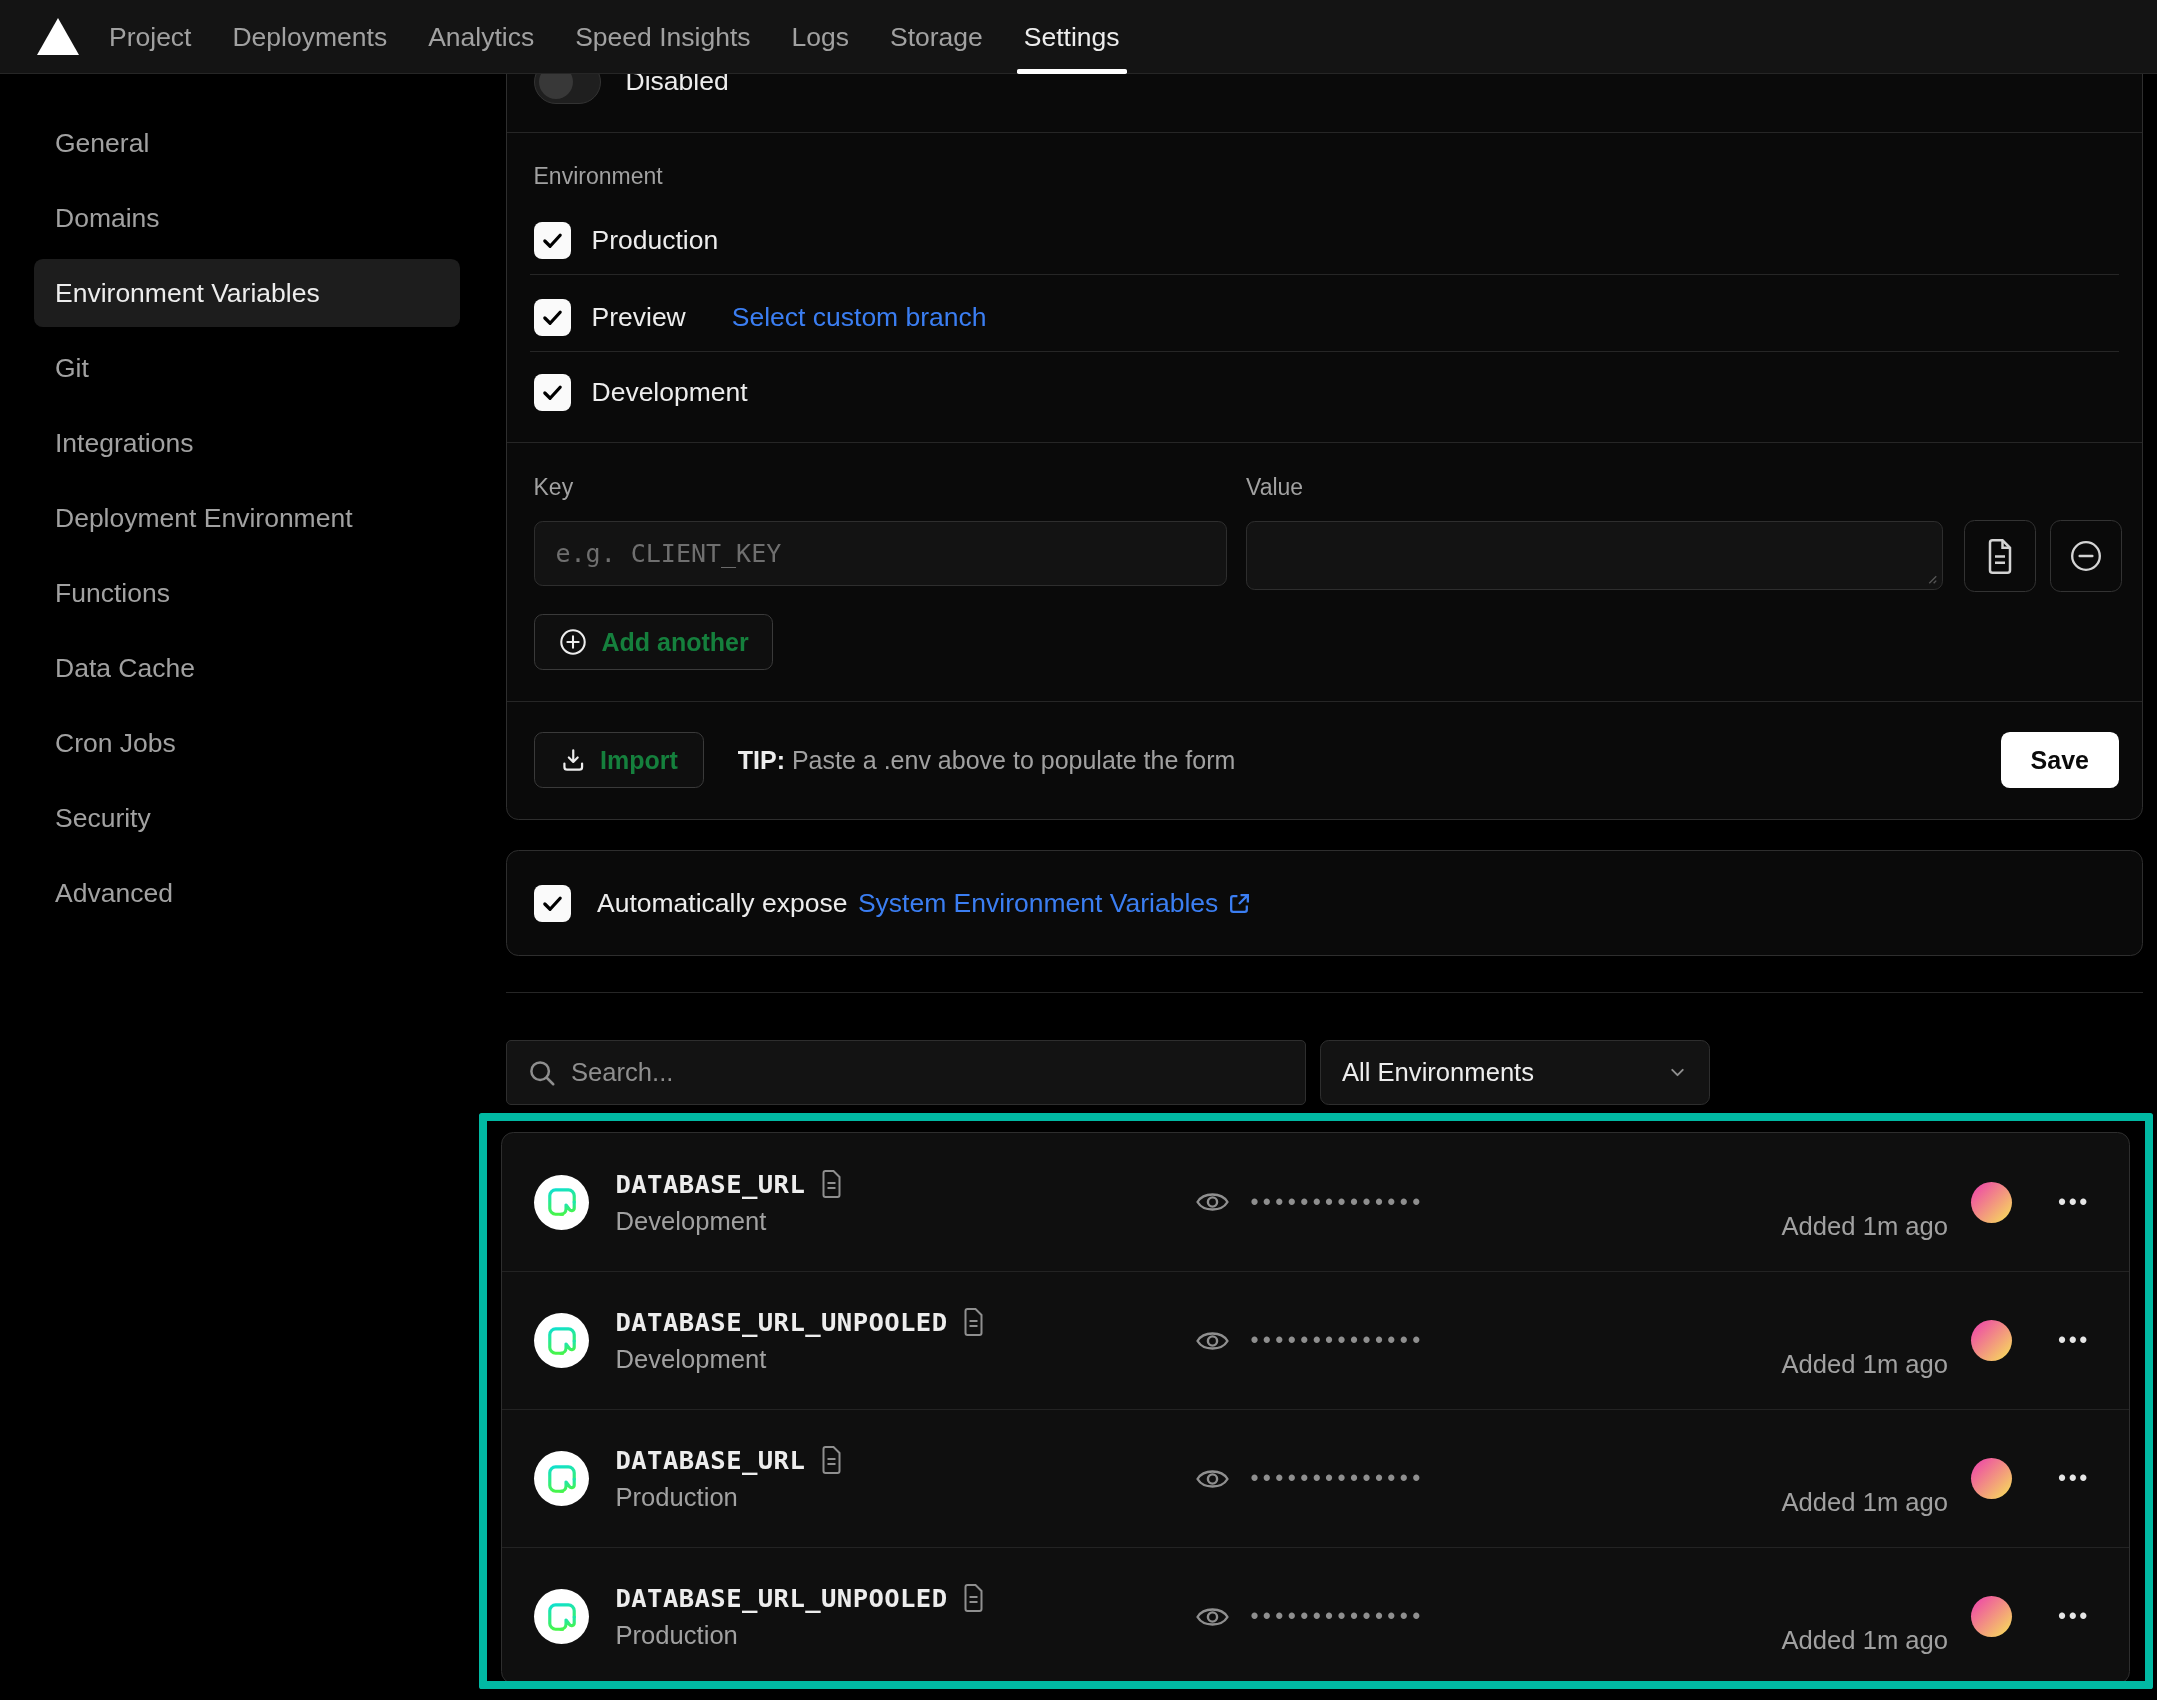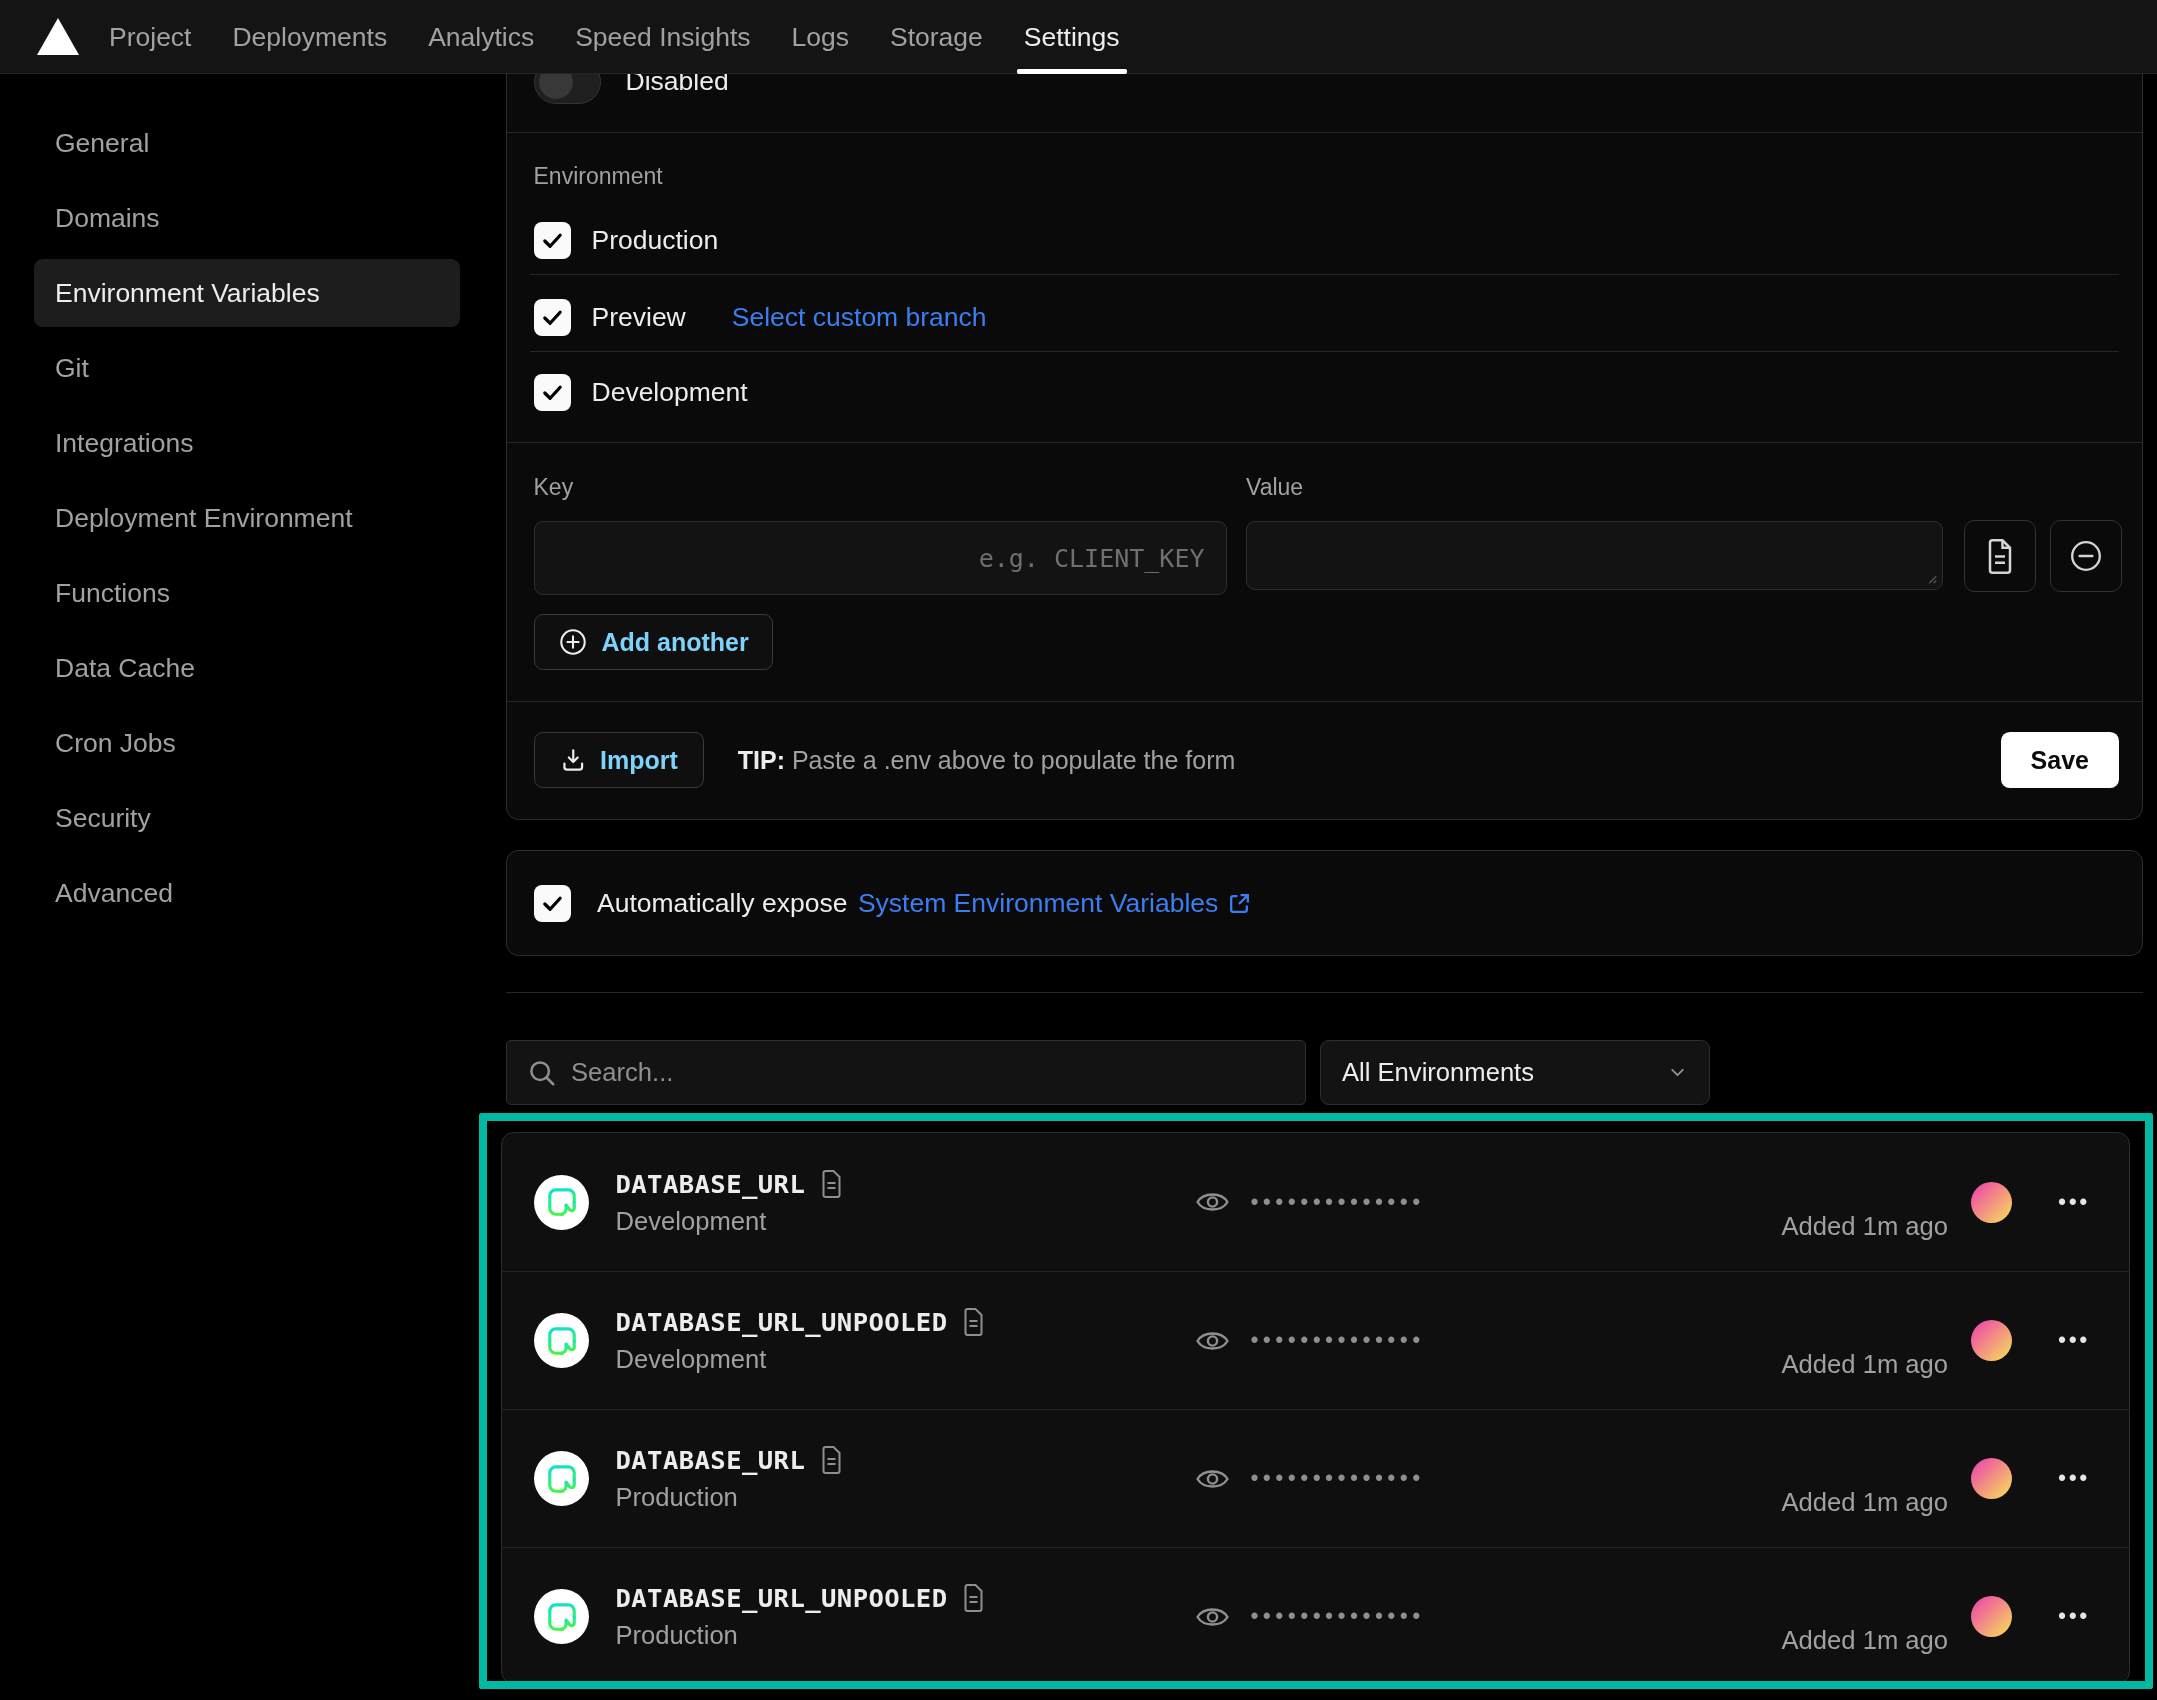--- a/index.html
+++ b/index.html
@@ -57,35 +57,35 @@
   }
   .toggle .knob { position:absolute; left:4.4px; top:4.4px; width:34px; height:34px; border-radius:50%; background:#383838; }
   .toggle-label { font-size:26.5px; color:#ededed; }
 
   .section-label { position:absolute; left:26.5px; font-size:23px; color:#a1a1a1; }
   .check-row { position:absolute; left:26.5px; height:44px; display:flex; align-items:center; gap:21px; }
   .check-row .lbl { font-size:26.5px; color:#ededed; }
 
   .field-label { position:absolute; font-size:23px; color:#a1a1a1; }
   .input {
-    position:absolute; height:74px; background:#131313; border:0.9px solid #2e2e2e; border-radius:8.8px;
-    color:#ededed; font-size:25px; padding:0 21px; outline:none;text-align:right;
+    position:absolute; height:65px; background:#131313; border:0.9px solid #2e2e2e; border-radius:8.8px;
+    color:#ededed; font-size:25px; padding:0 21px; outline:none;
   }
   .input::placeholder { color:#6f6f6f; }
   .textarea {
     position:absolute; height:69px; background:#131313; border:0.9px solid #2e2e2e; border-radius:8.8px;
   }
   .textarea svg { position:absolute; right:4.4px; bottom:4.4px; }
   .icon-btn {
     position:absolute; width:72px; height:72px; background:#0a0a0a; border:0.9px solid #333; border-radius:10.6px;
     display:flex; align-items:center; justify-content:center; cursor:pointer;
   }
   .btn {
     display:flex; align-items:center; gap:14px; background:#0f0f0f; border:0.9px solid #3a3a3a; border-radius:8.8px;
-    color:#7dd3fc; font-size:25px; font-weight:600; cursor:pointer; justify-content:center;
+    color:#15803d; font-size:25px; font-weight:600; cursor:pointer; justify-content:center;
   }
   .add-another { position:absolute; left:26.5px; top:652px; height:56px; padding:0 23px; }
 
   .panel-footer {
     position:absolute; left:0; right:0; top:739px; bottom:0;
     display:flex; align-items:center; padding:0 23px;
   }
   .import-btn { height:56px; padding:0 25px; margin-left:3.5px; }
   .tip { margin-left:34px; font-size:25px; color:#a1a1a1; }
   .tip b { color:#ededed; font-weight:700; }

